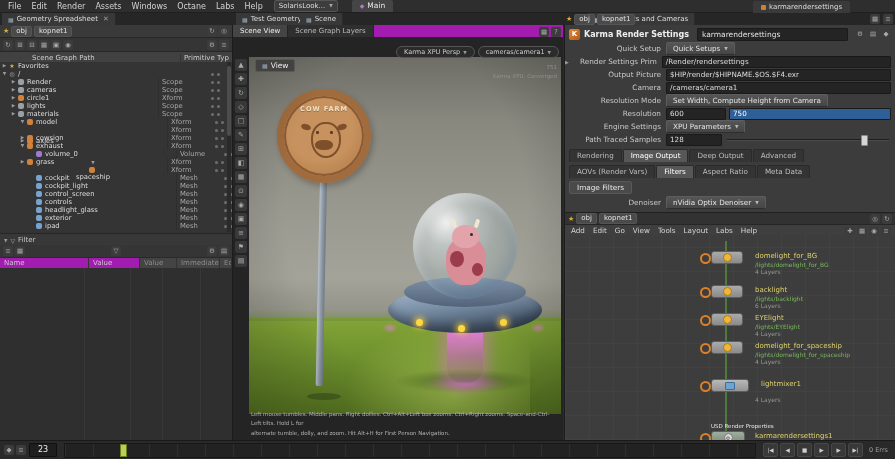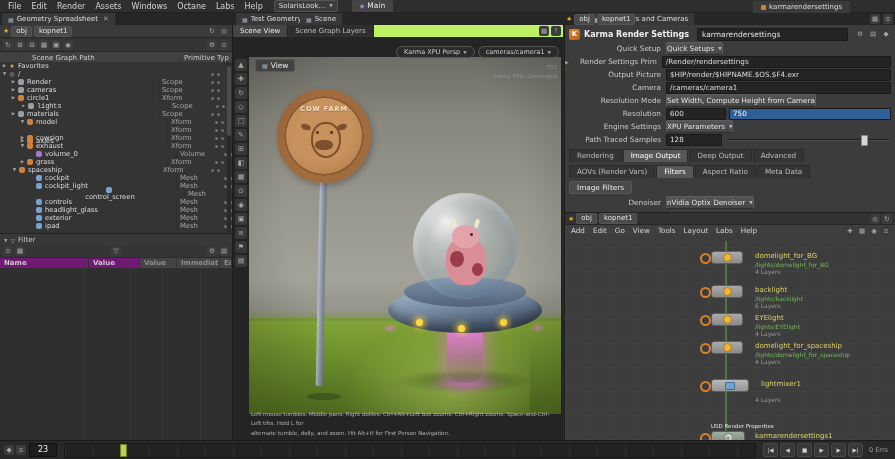--- a/index.html
+++ b/index.html
@@ -58,31 +58,31 @@
   .tr-type{flex:0 0 44px;border-left:1px solid #2e2e2e;padding-left:3px;color:#a8a8a8;}
   .tr-status{flex:1;display:flex;gap:3px;justify-content:flex-end;padding-right:12px;}
   .tr-status i{width:3px;height:3px;border-radius:50%;background:#6f6f6f;}
   .lp-scroll{position:absolute;right:1px;top:37px;width:4px;height:170px;background:#2a2a2a;}
   .lp-scroll .thumb{position:absolute;top:4px;left:0;width:4px;height:70px;background:#4d4d4d;border-radius:2px;}
   .lp-filterbar{position:absolute;top:208px;left:0;right:0;height:12px;background:#383838;border-top:1px solid #262626;
                 display:flex;align-items:center;gap:3px;padding:0 4px;font-size:7px;}
   .funnel{color:#aaa;font-size:6px;}
   .lp-iconrow{position:absolute;top:220px;left:0;right:0;height:12px;background:#353535;display:flex;align-items:center;gap:2px;padding:0 3px;}
   .lp-iconrow .mid{margin:0 auto;}
-  .lp-tablehead{position:absolute;top:232px;left:0;right:0;height:11px;background:#701a75;border-top:1px solid #2a2a2a;
-                border-bottom:1px solid #2a2a2a;display:flex;align-items:center;font-size:7px;font-weight:bold;}
+  .lp-tablehead{position:absolute;top:232px;left:0;right:0;height:11px;background:#a21caf;border-top:1px solid #2a2a2a;
+                border-bottom:1px solid #2a2a2a;display:flex;align-items:center;font-size:7px;}
   .th{padding-left:4px;border-right:1px solid #333;height:11px;line-height:11px;overflow:hidden;white-space:nowrap;}
   .th1{width:84px;}.th2{width:46px;}.th3{width:32px;color:#8d8d8d;background:#444;}
   .th4{width:38px;color:#8d8d8d;background:#444;}.th5{flex:1;color:#8d8d8d;background:#444;}
   .lp-tablebody{position:absolute;top:243px;left:0;right:0;bottom:0;background:#2f2f2f;}
   .lp-tablebody .vline{position:absolute;top:0;bottom:0;width:1px;background:#383838;}
 
   
   #center-panel{left:233px;top:25px;width:330px;height:415px;background:#262626;}
-  .cv-tabs{height:12px;background:#bef264;display:flex;align-items:center;border-bottom:1px solid #0ea5e9;}
+  .cv-tabs{height:12px;background:#a21caf;display:flex;align-items:flex-end;border-bottom:1px solid #0ea5e9;}
   .cv-tab{padding:0 7px;height:12px;line-height:12px;font-size:7px;background:#2f2f2f;border-right:1px solid #252525;color:#bbb;}
   .cv-tab.active{background:#454545;color:#eee;}
   .cv-tabs .right{margin-left:auto;display:flex;gap:2px;padding-right:2px;}
   #viewport{position:absolute;top:12px;left:0;right:0;bottom:0;background:#242424;}
   #vp-strip{position:absolute;left:1px;top:22px;width:14px;bottom:26px;display:flex;flex-direction:column;gap:2px;align-items:center;}
   .strip-btn{width:12px;height:12px;background:#383838;border-radius:2px;color:#a8a8a8;font-size:7px;
              display:flex;align-items:center;justify-content:center;}
   .vp-view-btn{position:absolute;left:22px;top:22px;background:rgba(62,62,62,0.9);border:1px solid #585858;border-radius:2px;
                padding:1px 6px;font-size:7.5px;color:#eee;display:flex;align-items:center;gap:3px;z-index:5;}
   .vp-pills{position:absolute;right:4px;top:9px;display:flex;gap:3px;z-index:5;}
@@ -158,21 +158,21 @@
            padding:0 4px;font-size:7.5px;color:#e0e0e0;margin-left:4px;}
   .rp-hicons{display:flex;gap:3px;margin-left:3px;}
   .prow{display:flex;align-items:center;height:13px;padding-right:4px;}
   .plabel{width:96px;flex-shrink:0;text-align:right;padding-right:5px;color:#c9c9c9;font-size:7.3px;white-space:nowrap;overflow:hidden;}
   .pcaret{color:#999;font-size:5px;margin-right:2px;}
   .pfield{background:#242424;border:1px solid #191919;border-radius:1px;color:#ddd;font-size:7.2px;
           height:10px;line-height:10px;padding:0 3px;overflow:hidden;white-space:nowrap;}
   .grow{flex:1;}
   .pfield.sel{background:#2e5f97;color:#fff;}
   .pbtn{background:linear-gradient(#555,#464646);border:1px solid #5d5d5d;border-bottom-color:#2e2e2e;border-radius:2px;
-        color:#e4e4e4;font-size:7.2px;height:11px;line-height:11px;padding:0 0;display:inline-flex;align-items:center;gap:4px;white-space:nowrap;}
+        color:#e4e4e4;font-size:7.2px;height:11px;line-height:11px;padding:0 6px;display:inline-flex;align-items:center;gap:4px;white-space:nowrap;}
   .pbtn .cv{font-size:4.5px;color:#bbb;}
   .pslider{flex:1;position:relative;height:11px;margin-left:5px;}
   .pslider .groove{position:absolute;left:0;right:2px;top:5px;height:1px;background:#1e1e1e;box-shadow:0 1px 0 #4a4a4a;}
   .pslider .handle{position:absolute;left:82%;top:1px;width:5px;height:9px;background:#d6d6d6;border-radius:1px;border:1px solid #888;}
   .rp-tabs{display:flex;gap:1px;padding:3px 4px 0;}
   .rtab{padding:0 7px;height:12px;line-height:12px;font-size:7.2px;background:#343434;color:#bdbdbd;
         border:1px solid #2a2a2a;border-bottom:none;border-radius:2px 2px 0 0;white-space:nowrap;}
   .rtab.active{background:#575757;color:#fff;}
   .rp-section{margin:3px 4px 2px;display:inline-block;background:#4a4a4a;border:1px solid #585858;border-radius:2px;
               padding:0 7px;font-size:7.3px;color:#e8e8e8;height:11px;line-height:11px;}
@@ -358,21 +358,21 @@
             <span class="tr-ic ic-xform"></span>
             <span class="tr-label">circle1</span>
           </div>
           <span class="tr-type">Xform</span>
           <span class="tr-status">
             <i></i>
             <i></i>
           </span>
         </div>
         <div class="tree-row">
-          <div class="tr-left" style="padding-left: 20px; font-family: Liberation Mono, monospace;">
+          <div class="tr-left" style="padding-left: 10px;">
             <span class="tr-caret">▶</span>
             <span class="tr-ic ic-scope"></span>
             <span class="tr-label">lights</span>
           </div>
           <span class="tr-type">Scope</span>
           <span class="tr-status">
             <i></i>
             <i></i>
           </span>
         </div>
@@ -454,21 +454,21 @@
             <span class="tr-ic ic-xform"></span>
             <span class="tr-label">grass</span>
           </div>
           <span class="tr-type">Xform</span>
           <span class="tr-status">
             <i></i>
             <i></i>
           </span>
         </div>
         <div class="tree-row">
-          <div class="tr-left" style="padding-left: 11px;">
+          <div class="tr-left" style="padding-left: 19px; flex-direction: column;">
             <span class="tr-caret">▼</span>
             <span class="tr-ic ic-xform"></span>
             <span class="tr-label">spaceship</span>
           </div>
           <span class="tr-type">Xform</span>
           <span class="tr-status">
             <i></i>
             <i></i>
           </span>
         </div>
@@ -490,21 +490,21 @@
             <span class="tr-ic ic-mesh"></span>
             <span class="tr-label">cockpit_light</span>
           </div>
           <span class="tr-type">Mesh</span>
           <span class="tr-status">
             <i></i>
             <i></i>
           </span>
         </div>
         <div class="tree-row">
-          <div class="tr-left" style="padding-left: 36px; flex-direction: column;">
+          <div class="tr-left" style="padding-left: 28px;">
             <span class="tr-caret"></span>
             <span class="tr-ic ic-mesh"></span>
             <span class="tr-label">control_screen</span>
           </div>
           <span class="tr-type">Mesh</span>
           <span class="tr-status">
             <i></i>
             <i></i>
           </span>
         </div>

